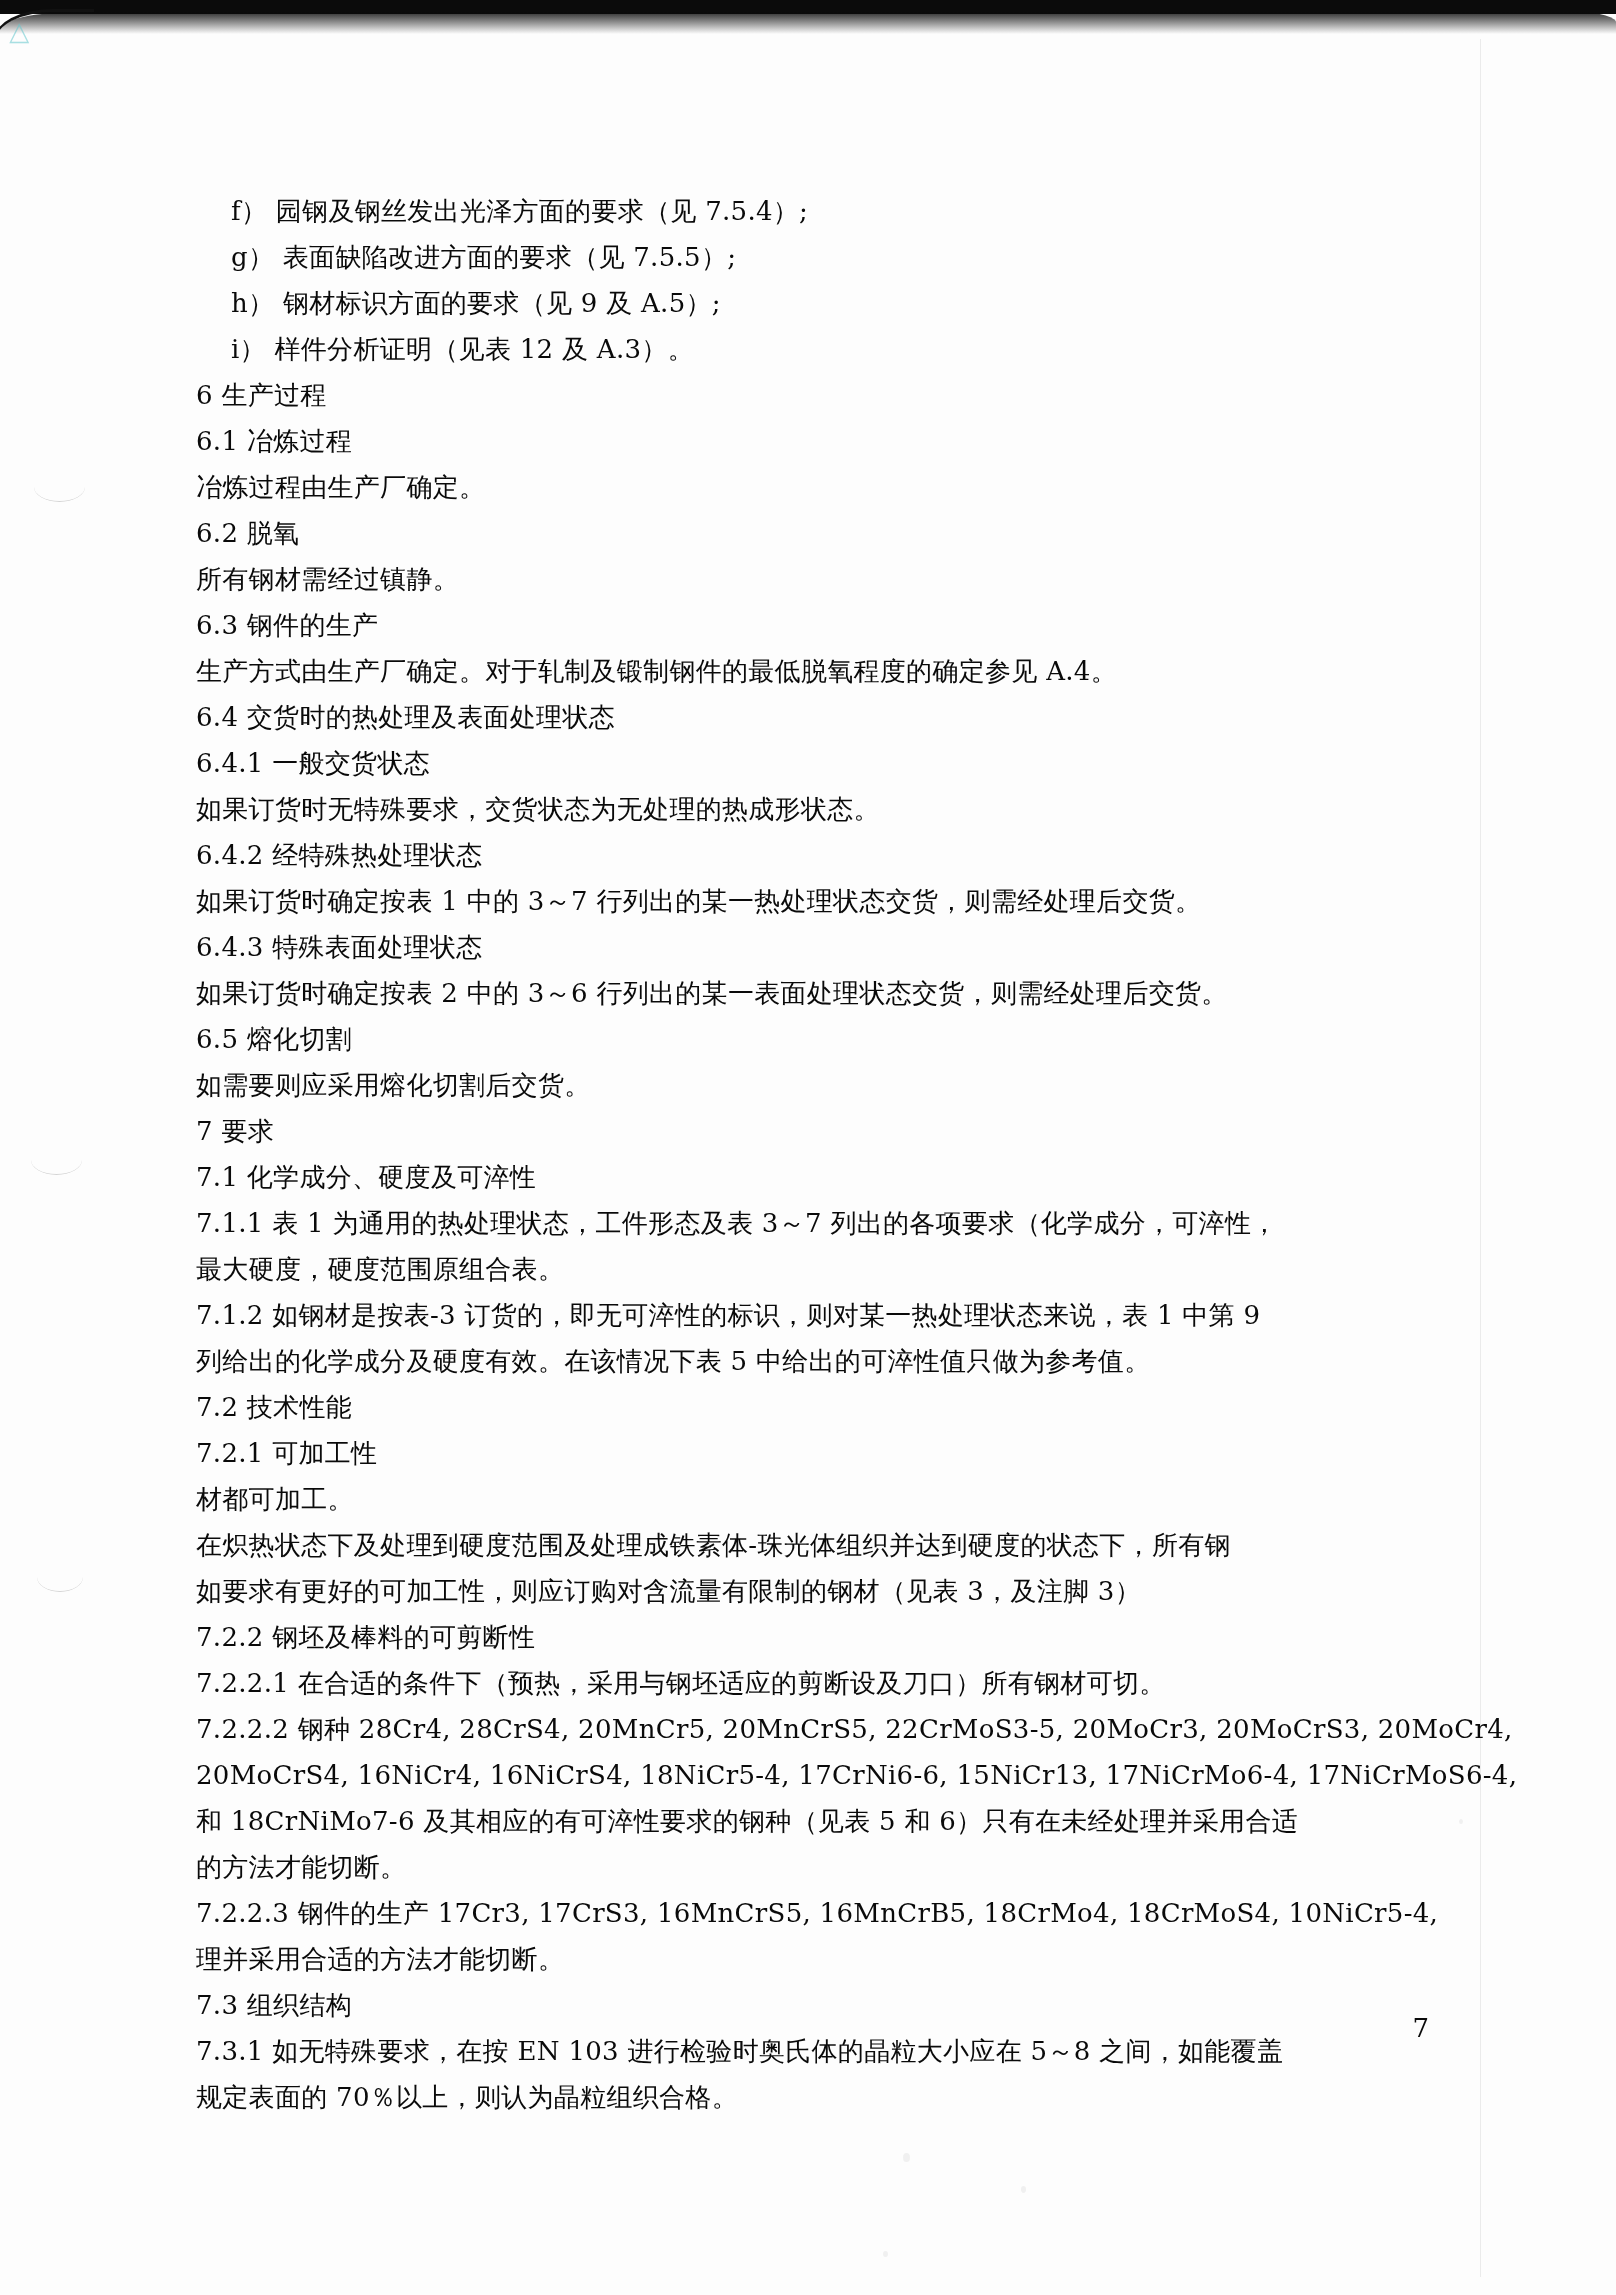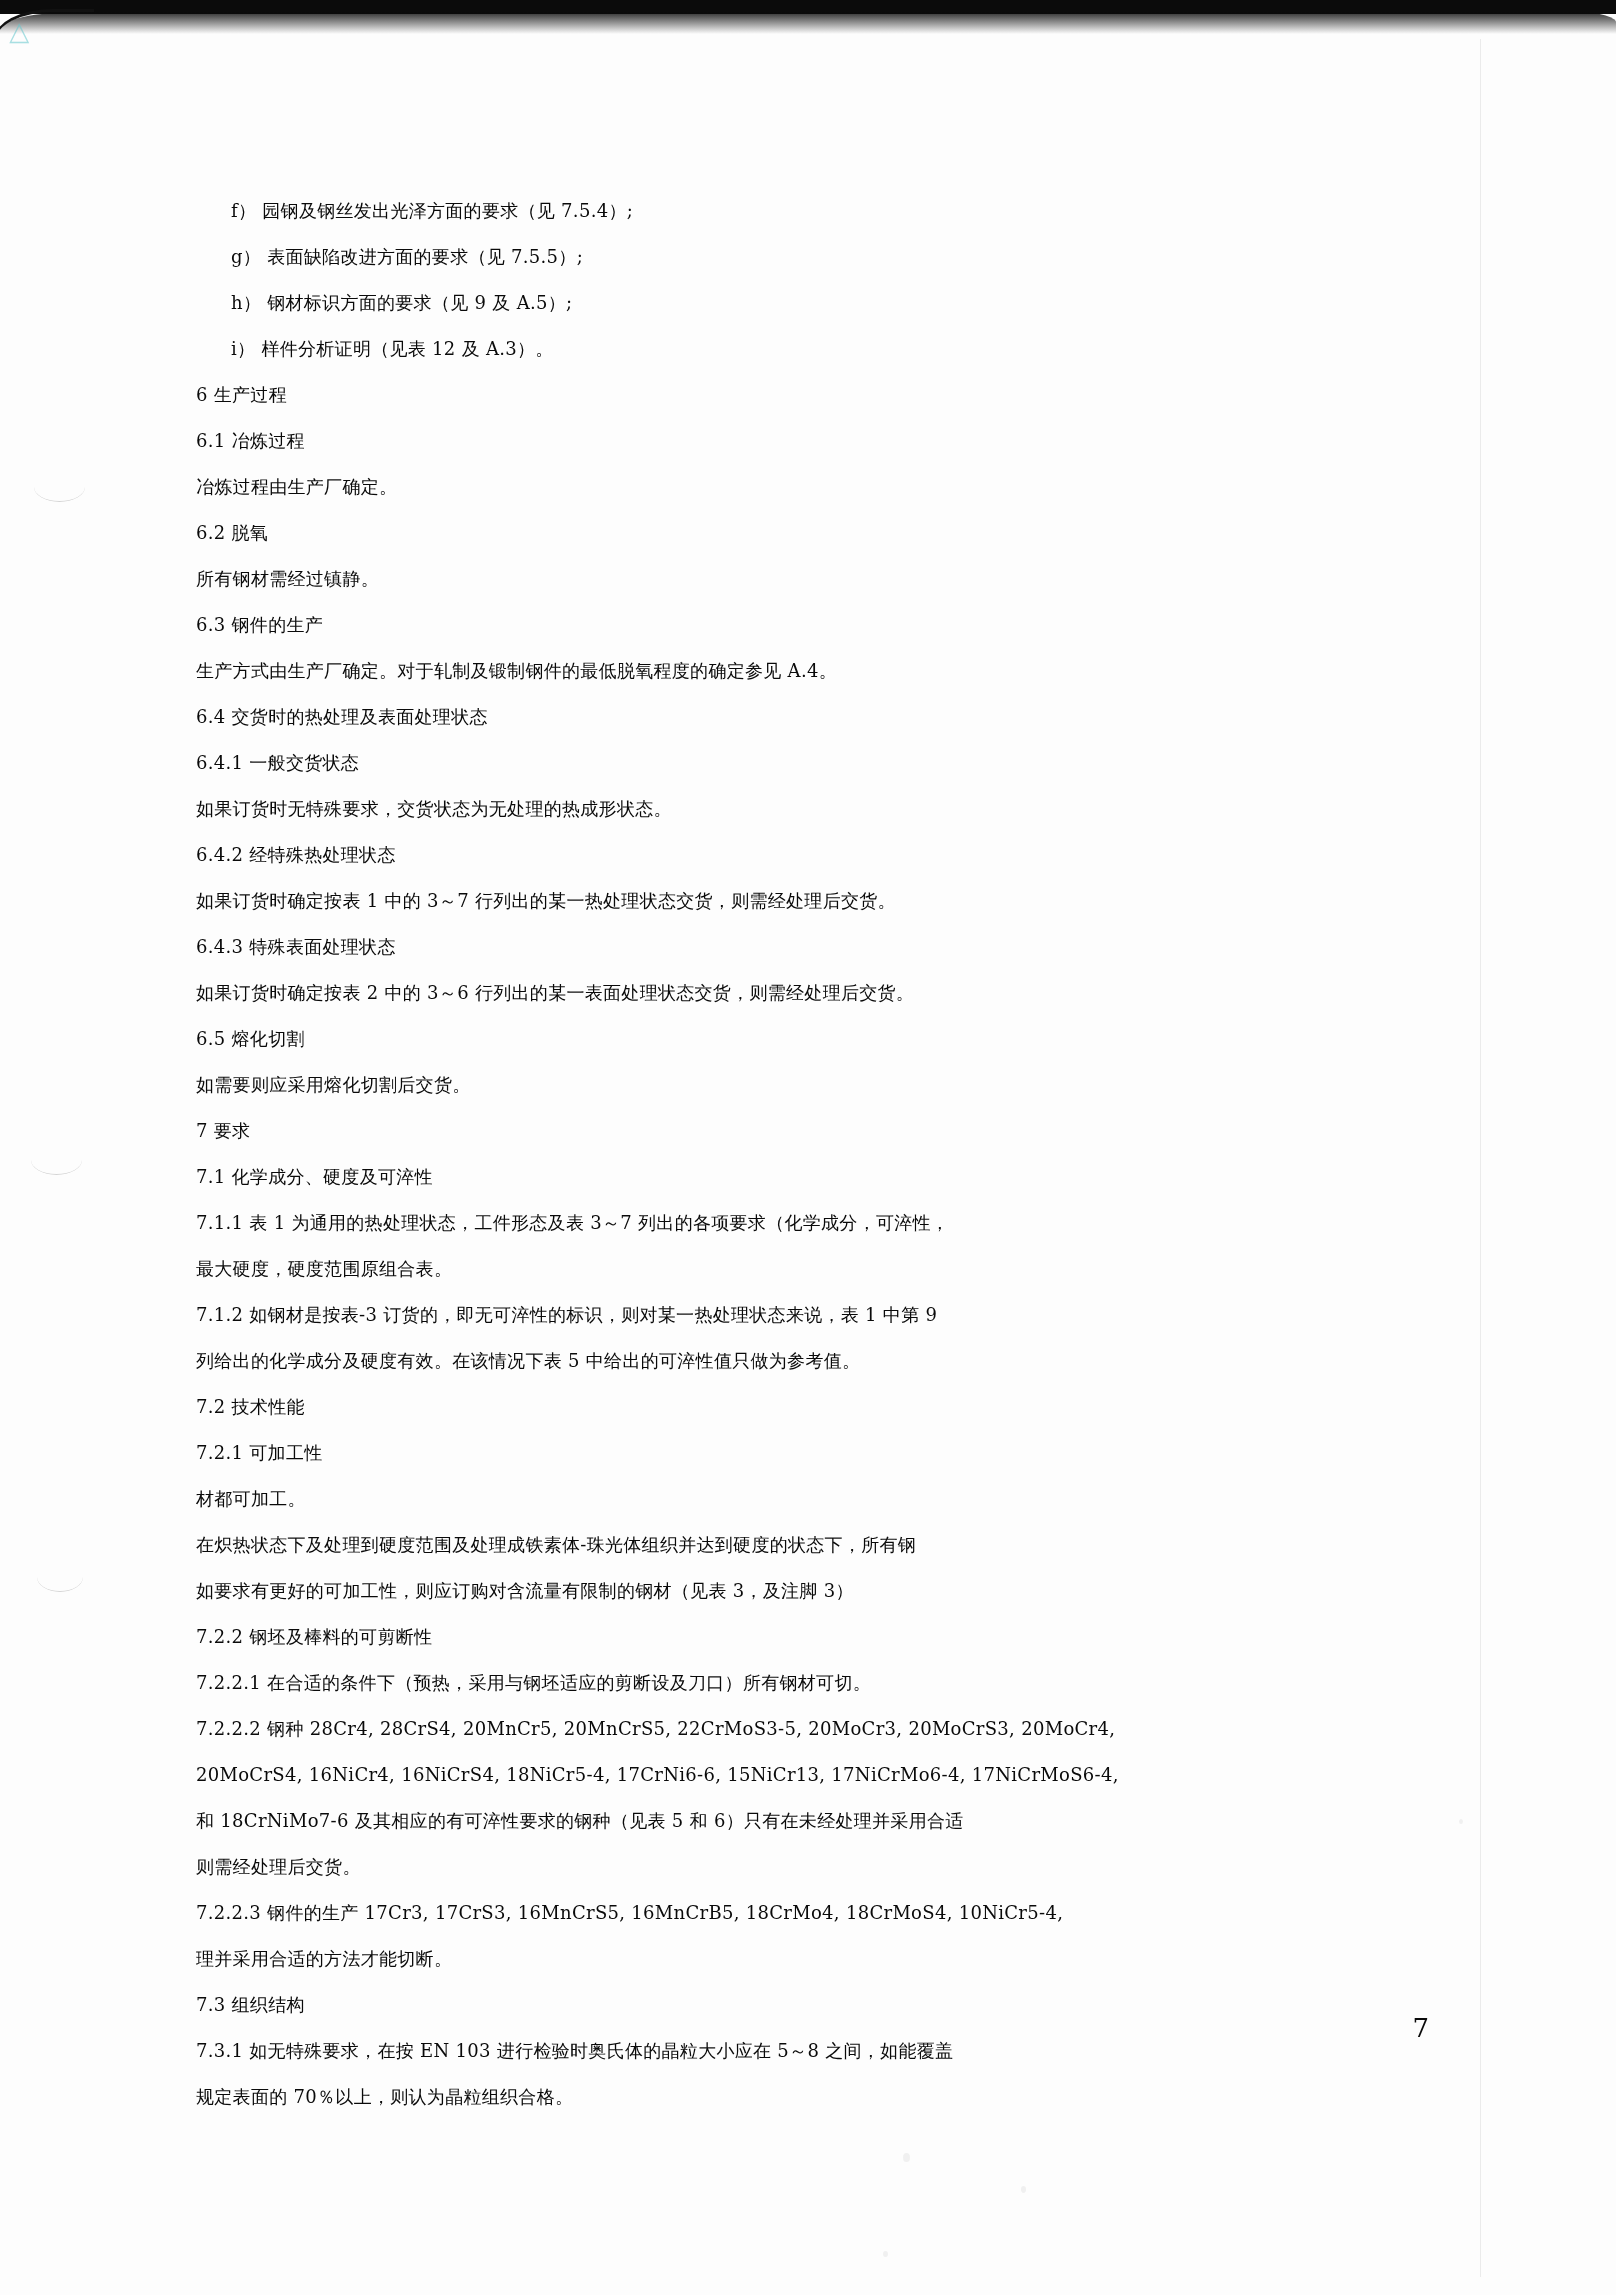--- a/index.html
+++ b/index.html
@@ -80,21 +80,21 @@
 
   
   .content {
     position: absolute;
     left: 196px;
     top: 188px;
     width: 1178px;
   }
 
   .line {
-    font-size: 18px;
+    font-size: 26px;
     line-height: 46px;
     letter-spacing: 0.3px;
     white-space: nowrap;
     font-family: "DejaVu Serif", "Liberation Serif", serif;
   }
 
   
   .list-item {
     padding-left: 35px;
   }
@@ -163,21 +163,21 @@
       <div class="line">7.2 技术性能</div>
       <div class="line">7.2.1 可加工性</div>
       <div class="line cont">材都可加工。</div>
       <div class="line">在炽热状态下及处理到硬度范围及处理成铁素体-珠光体组织并达到硬度的状态下，所有钢</div>
       <div class="line">如要求有更好的可加工性，则应订购对含流量有限制的钢材（见表 3，及注脚 3）</div>
       <div class="line">7.2.2 钢坯及棒料的可剪断性</div>
       <div class="line">7.2.2.1 在合适的条件下（预热，采用与钢坯适应的剪断设及刀口）所有钢材可切。</div>
       <div class="line">7.2.2.2 钢种 28Cr4, 28CrS4, 20MnCr5, 20MnCrS5, 22CrMoS3-5, 20MoCr3, 20MoCrS3, 20MoCr4,</div>
       <div class="line cont">20MoCrS4, 16NiCr4, 16NiCrS4, 18NiCr5-4, 17CrNi6-6, 15NiCr13, 17NiCrMo6-4, 17NiCrMoS6-4,</div>
       <div class="line cont">和 18CrNiMo7-6 及其相应的有可淬性要求的钢种（见表 5 和 6）只有在未经处理并采用合适</div>
-      <div class="line cont">则需经处理后交货。</div>
+      <div class="line cont">的方法才能切断。</div>
       <div class="line">7.2.2.3 钢件的生产 17Cr3, 17CrS3, 16MnCrS5, 16MnCrB5, 18CrMo4, 18CrMoS4, 10NiCr5-4,</div>
       <div class="line cont">理并采用合适的方法才能切断。</div>
       <div class="line">7.3 组织结构</div>
       <div class="line">7.3.1 如无特殊要求，在按 EN 103 进行检验时奥氏体的晶粒大小应在 5～8 之间，如能覆盖</div>
       <div class="line cont">规定表面的 70％以上，则认为晶粒组织合格。</div>
     </div>
 
   <div class="page-number">7</div>
 
 </div>

